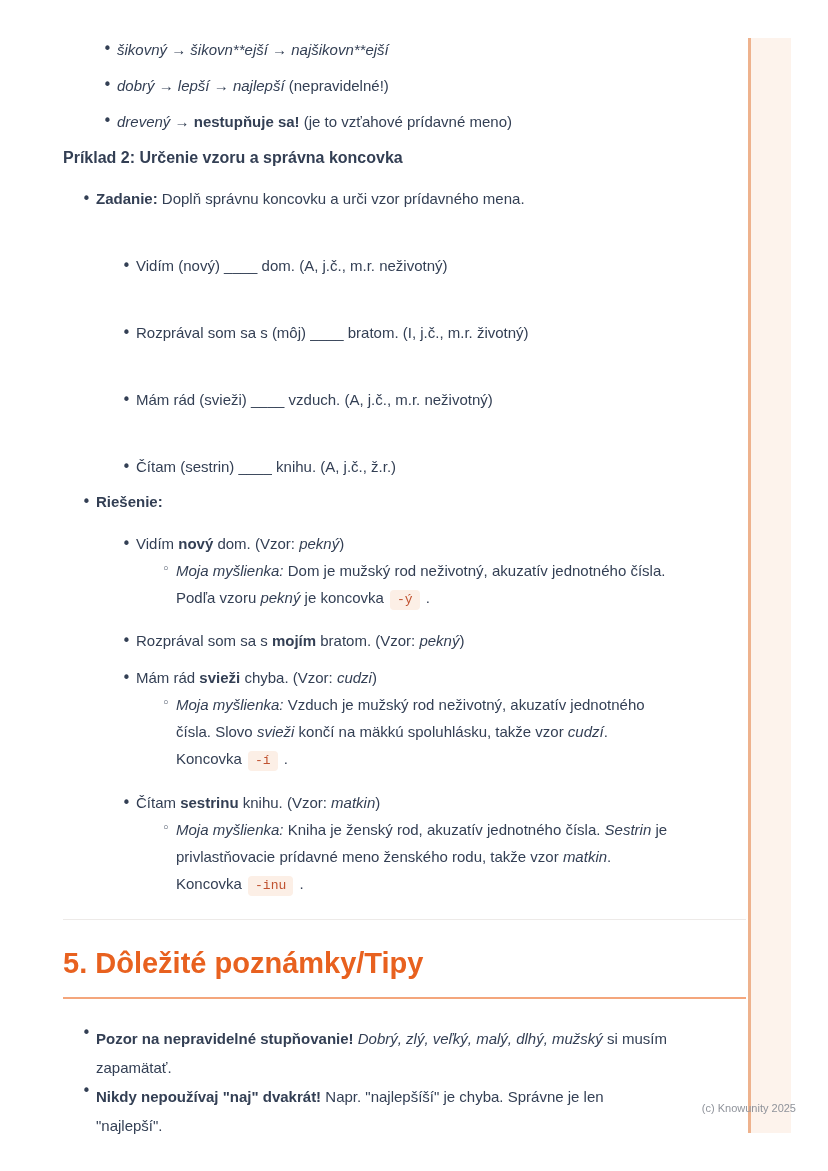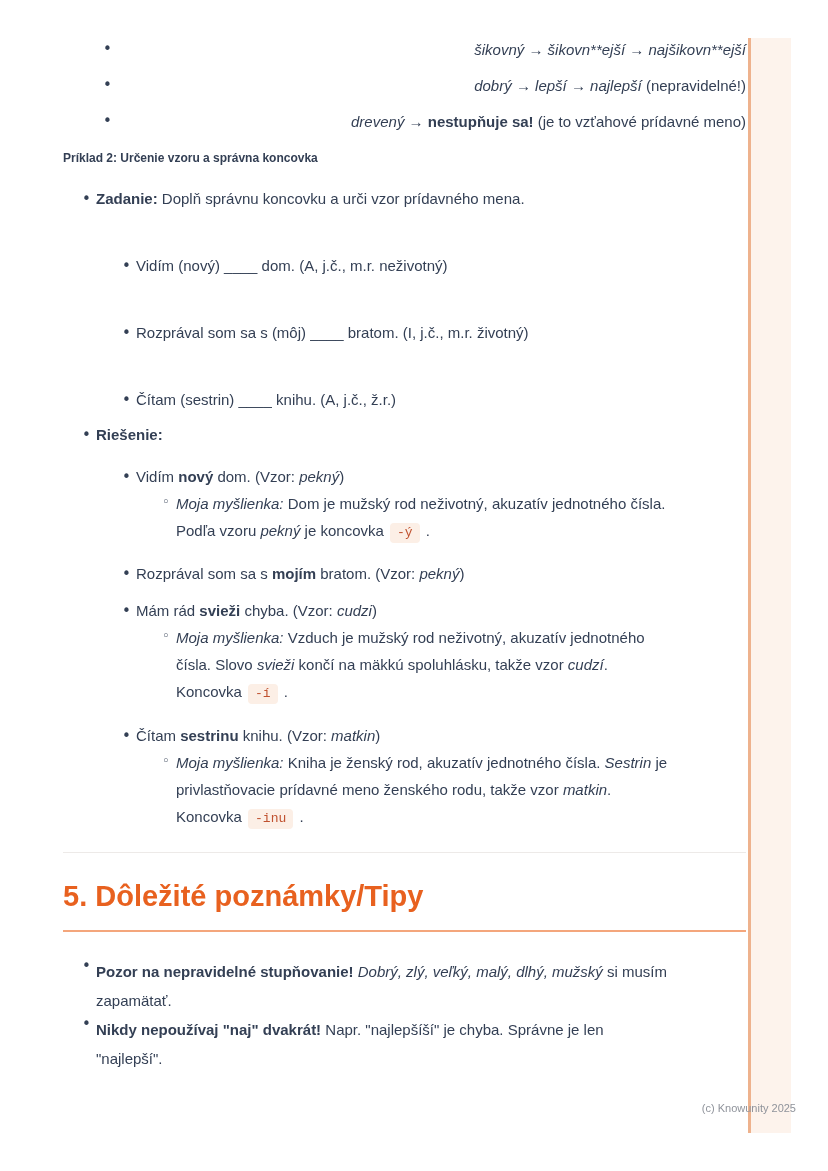--- a/index.html
+++ b/index.html
@@ -23,40 +23,40 @@
   .bd { font-weight:bold; }
 
   ul { list-style:none; }
   li { position:relative; }
   li::before {
     content:"\2022";
     position:absolute;
     color:#333f54;
     font-family:"DejaVu Sans", sans-serif;
   }
-  .li-intro { padding-left:54px; line-height:19px; margin-bottom:17px; white-space:nowrap;text-align:right; }
+  .li-intro { padding-left:54px; line-height:19px; margin-bottom:17px; white-space:nowrap; }
   .li-intro::before { left:40px; }
   .li1 { padding-left:33px; line-height:20px; white-space:nowrap; }
   .li1::before { left:19px; }
   .li2 { padding-left:73px; line-height:20px; white-space:nowrap; }
   .li2::before { left:59px; }
   .note { padding-left:113px; position:relative; }
   .note::before {
     content:"\25E6";
     position:absolute;
     left:99px; top:4px;
     font-size:13px;
     color:#333f54;
     font-family:"DejaVu Sans", sans-serif;
   }
   .note-line { line-height:27px; white-space:nowrap; }
 
   .intro-list { padding-top:40px; }
 
-  .h3 { font-weight:bold; font-size:12px; line-height:20px; margin-top:2px; white-space:nowrap; }
+  .h3 { font-weight:bold; font-size:16px; line-height:20px; margin-top:2px; white-space:nowrap; }
 
   .assignment { margin-top:21px; }
   .task-list { margin-top:24px; }
   .task-list li { margin-bottom:15px;margin-top:47px; }
   .solution-label { margin-top:0px; }
   .sol { margin-top:0; }
   .sol .sentence { margin-bottom:0; }
   .sol1 { margin-top:22px; }
   .sol2 { margin-top:18px; }
   .sol3 { margin-top:17px; }
@@ -119,20 +119,21 @@
 
     <div class="h3">Príklad 2: Určenie vzoru a správna koncovka</div>
 
     <ul>
       <li class="li1 assignment"><span class="bd">Zadanie:</span><span> Doplň správnu koncovku a urči vzor prídavného mena.</span></li>
     </ul>
 
     <ul class="task-list">
       <li class="li2"><span>Vidím (nový) ____ dom. (A, j.č., m.r. neživotný)</span></li>
       <li class="li2"><span>Rozprával som sa s (môj) ____ bratom. (I, j.č., m.r. životný)</span></li>
+      <li class="li2"><span>Mám rád (svieži) ____ vzduch. (A, j.č., m.r. neživotný)</span></li>
       <li class="li2"><span>Čítam (sestrin) ____ knihu. (A, j.č., ž.r.)</span></li>
     </ul>
 
     <ul>
       <li class="li1 solution-label"><span class="bd">Riešenie:</span></li>
     </ul>
 
     <div class="sol sol1">
       <ul>
         <li class="li2 sentence"><span>Vidím </span><span class="bd">nový</span><span> dom. (Vzor: </span><span class="it">pekný</span><span>)</span></li>

